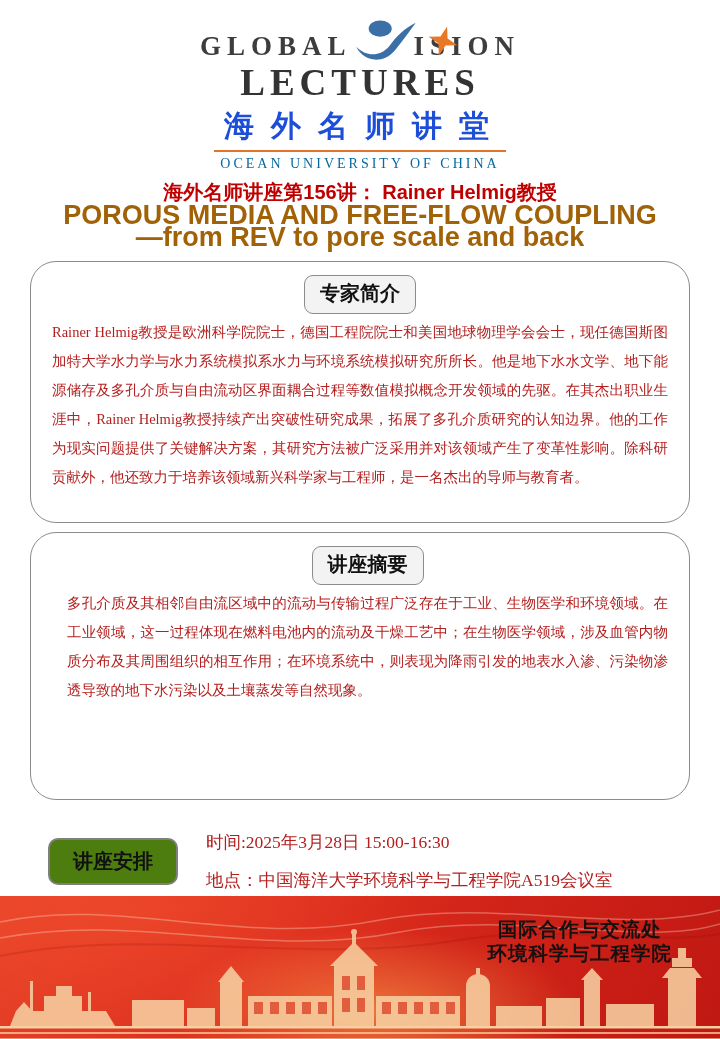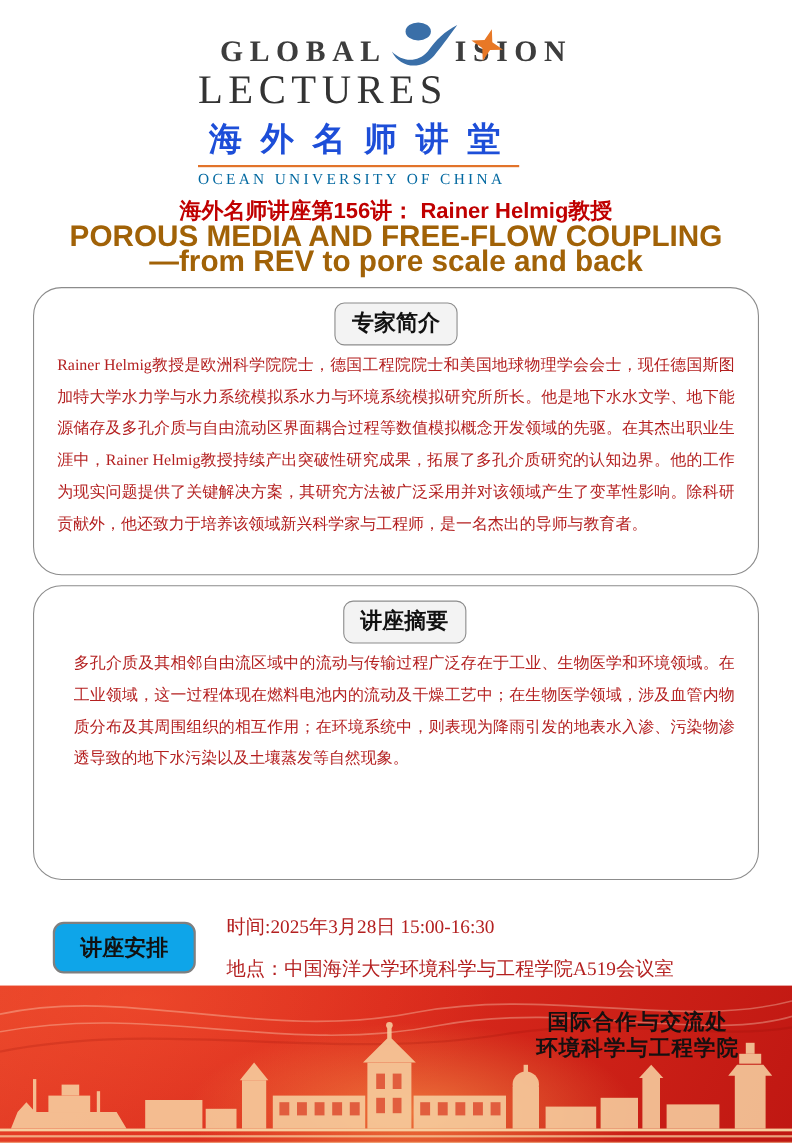--- a/index.html
+++ b/index.html
@@ -3,30 +3,30 @@
 <meta charset="utf-8">
 <style>
   html,body{margin:0;padding:0;}
   body{
     width:720px;height:1039px;background:#fff;overflow:hidden;position:relative;
     font-family:"Liberation Sans",sans-serif;
   }
   .poster{position:relative;width:720px;height:1039px;}
 
   
-  .logo-wrap{width:360px;margin:4px auto 0;position:relative;}
+  .logo-wrap{width:360px;margin:4px auto 0;position:relative;text-align:center;}
   .logo-star{position:absolute;left:248px;top:2px;}
   .logo-row1{display:flex;align-items:center;justify-content:center;margin-top:24px;height:44px;}
   .logo-global,.logo-ision{
     font-family:"Liberation Serif",serif;font-size:27px;letter-spacing:6px;color:#3d3d3d;font-weight:600;
   }
   .logo-figure{margin:0 -2px 0 2px;position:relative;top:-4px;}
   .logo-lectures{
     font-family:"Liberation Serif",serif;font-size:37px;letter-spacing:5px;color:#333;
-    font-weight:normal;margin-top:-7px;
+    font-weight:bold;margin-top:-7px;
   }
   .logo-seal{
     display:inline-block;color:#1d4ed8;font-size:30px;font-weight:bold;
     font-family:"Liberation Serif",serif;letter-spacing:17px;padding:1px 0 3px 10px;
     border-bottom:2px solid #e2732a;margin-top:1px;
   }
   .logo-ouc{
     color:#0369a1;font-size:14px;font-weight:normal;letter-spacing:3px;
     font-family:"Liberation Serif",serif;margin-top:4px;
   }
@@ -51,21 +51,21 @@
     padding:4px 15px 6px;font-size:20px;font-weight:bold;color:#111;text-align:right;
   }
   .panel-body{
     color:#b42020;font-family:"Liberation Serif","DejaVu Serif",serif;
     font-size:14.5px;line-height:29px;text-align:justify;margin:4px 0 0;
   }
 
   
   .schedule{position:absolute;top:799px;left:48px;display:flex;align-items:center;}
   .schedule-pill{
-    border:2px solid #7f7f7f;border-radius:10px;background:#0ea5e9;
+    border:2px solid #7f7f7f;border-radius:10px;background:#4d7c0f;
     padding:8px 23px;font-size:20px;font-weight:bold;color:#111;
   }
   .schedule-lines{
     margin-left:28px;color:#b42020;font-family:"Liberation Serif","DejaVu Serif",serif;
     font-size:17.5px;line-height:38px;
   }
 
   
   .banner{
     position:absolute;top:872px;left:0;width:720px;height:160px;overflow:hidden;

